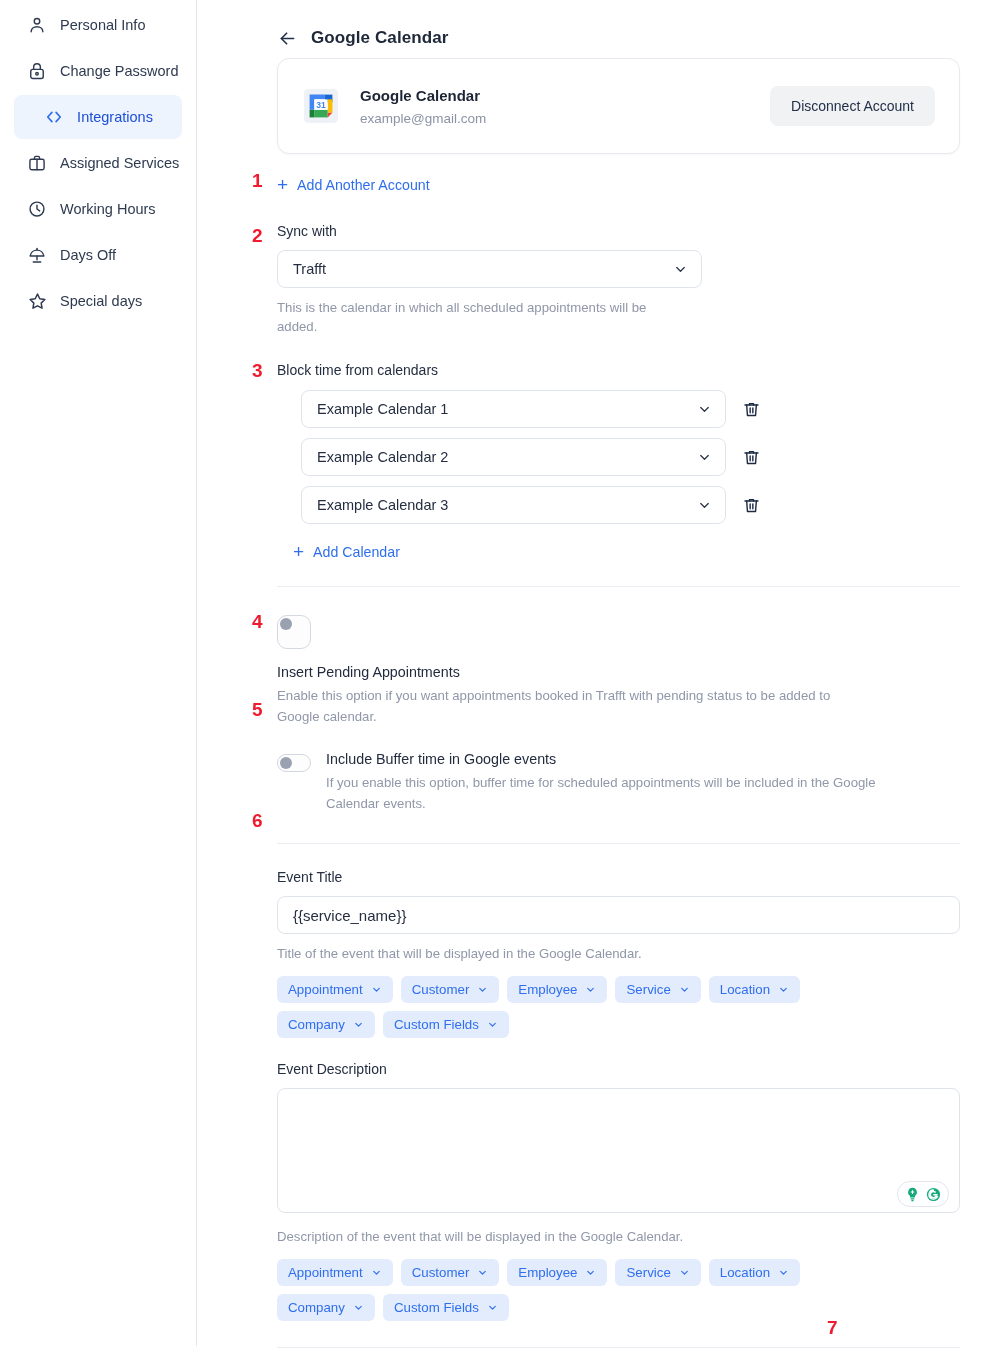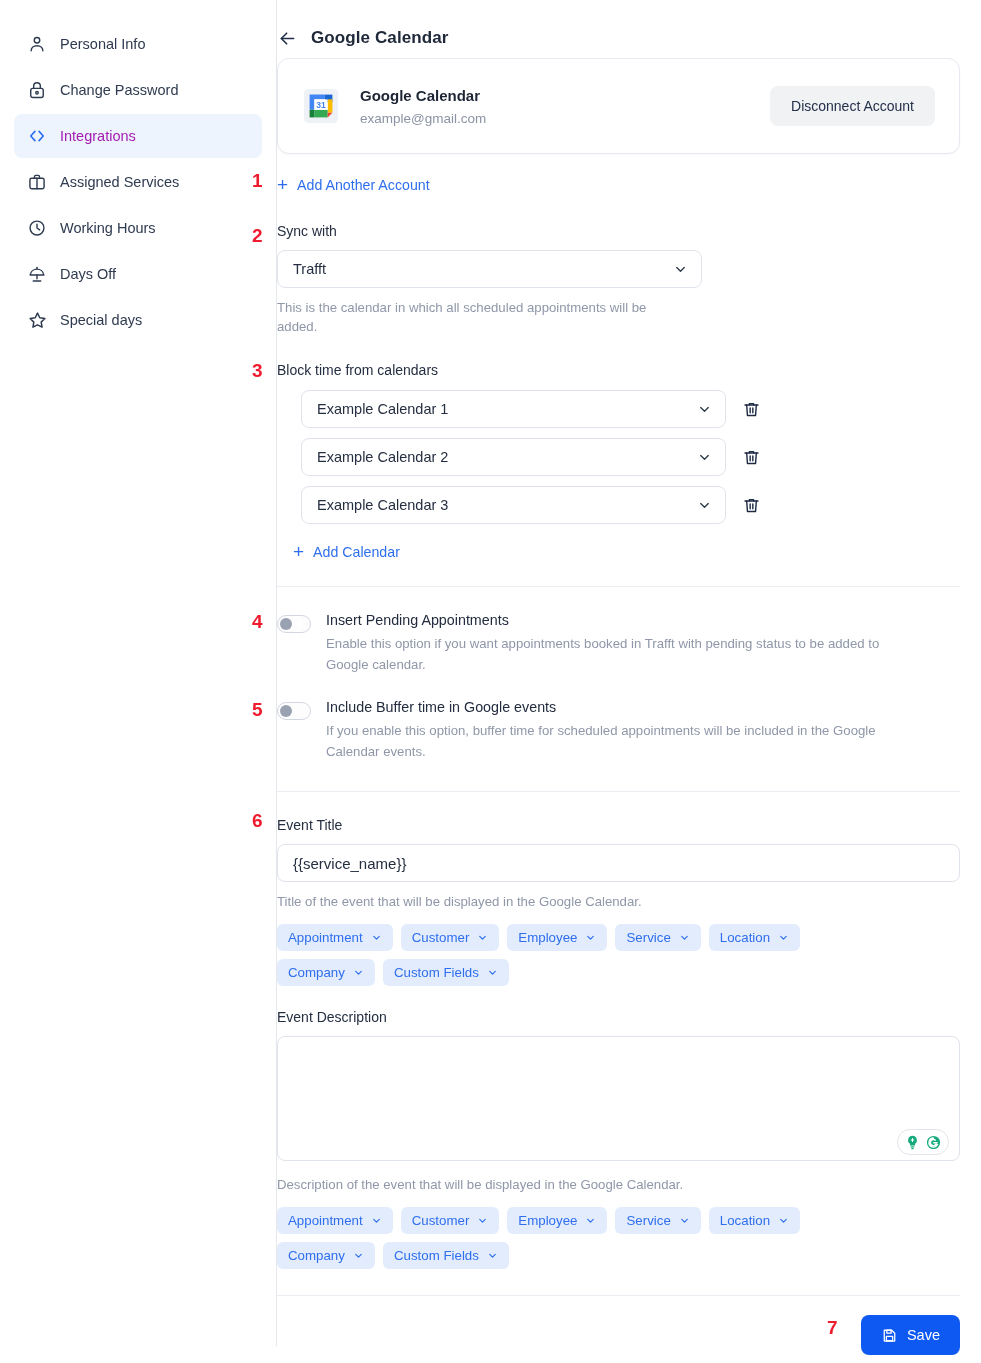--- a/index.html
+++ b/index.html
@@ -14,41 +14,42 @@
     width: 981px;
     height: 1363px;
     background: #ffffff;
     overflow: hidden;
   }
 
   
   #sidebar {
     position: absolute;
     left: 0; top: 0;
-    width: 277px;
+    width: 197px;
     height: 1346px;
     border-right: 1px solid #e4e7ec;
-    padding-top: 20px;
+    padding-top: 1px;
   }
   .nav-item {
     display: flex;
     align-items: center;
     gap: 12px;
     height: 44px;
     margin: 2px 14px 2px 14px;
     padding: 0 12px;
     border-radius: 8px;
     color: #2e3a4f;
     font-size: 14.5px;
     cursor: pointer;
     user-select: none;
   }
   .nav-item.active {
     background: #eef4fe;
-    color: #a21caf;
+    color: #1d4ed8;
+    justify-content: center;
   }
   .nav-ico {
     width: 22px; height: 22px;
     flex: 0 0 22px;
     display: flex; align-items: center; justify-content: center;
   }
   .nav-ico svg { display: block; }
   .nav-label { white-space: nowrap; }
 
   
@@ -511,21 +512,21 @@
         </div>
 
         <div class="link-row" style="margin-top:19px;margin-left:16px;">
           <span class="plus">+</span>
           <span>Add Calendar</span>
         </div>
       </div>
 
       <hr class="divider" style="margin-top:25px;">
 
-      <div class="toggle-block" style="margin-top:25px;">
+      <div class="toggle-block" style="margin-top:25px;flex-direction:column;">
         <div class="switch">
           <span class="knob"></span>
         </div>
         <div>
           <div class="toggle-title">Insert Pending Appointments</div>
           <div class="toggle-desc">Enable this option if you want appointments booked in Trafft with pending status to be added to Google calendar.</div>
         </div>
       </div>
 
       <div class="toggle-block" style="margin-top:24px;">

